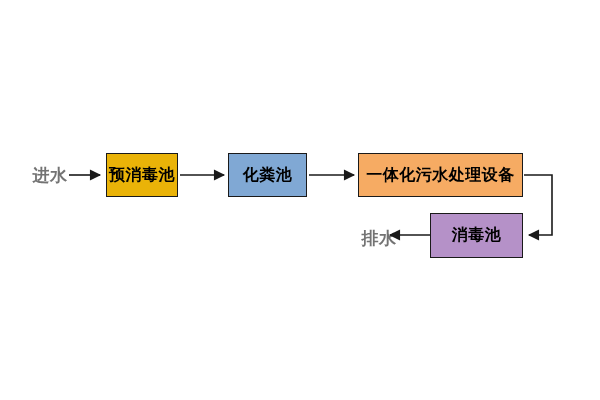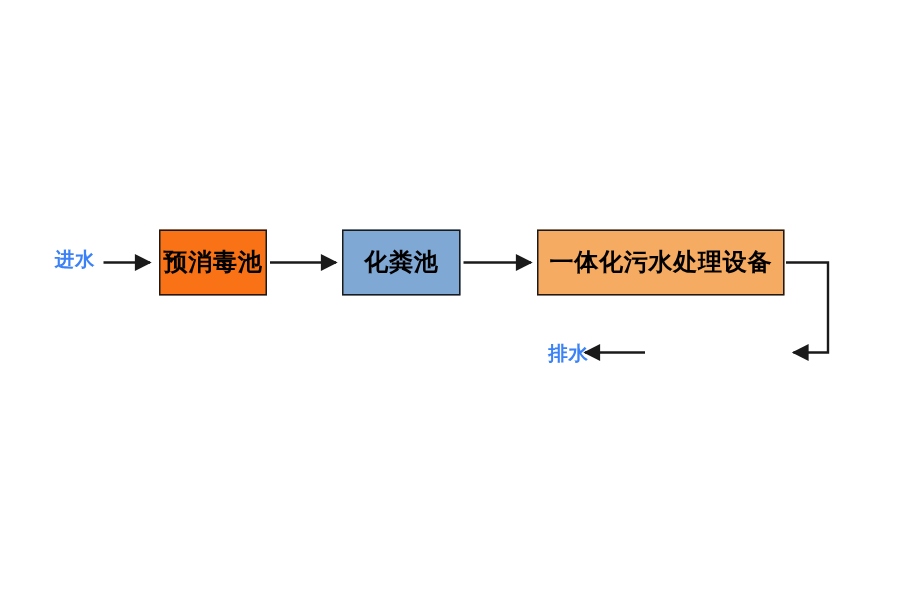--- a/index.html
+++ b/index.html
@@ -23,23 +23,23 @@
     align-items: center;
     justify-content: center;
     font-size: 16px;
     font-weight: bold;
     color: #000000;
     letter-spacing: 0.5px;
     white-space: nowrap;
   }
   .flow-label {
     position: absolute;
-    font-size: 13px;
+    font-size: 17px;
     font-weight: bold;
-    color: #3b82f6;
+    color: #737373;
     letter-spacing: 0.5px;
     white-space: nowrap;
     text-align: center;
   }
   #node-pre-disinfection { left: 106px; top: 153px; width: 72px;  height: 44px; }
   #node-septic           { left: 228px; top: 153px; width: 79px;  height: 44px; }
   #node-integrated       { left: 358px; top: 153px; width: 165px; height: 44px; }
   #node-disinfection     { left: 430px; top: 213px; width: 93px;  height: 45px; }
   #label-inlet  { left: 31px;  top: 164px; width: 38px; }
   #label-outlet { left: 360px; top: 227px; width: 38px; }
@@ -51,26 +51,27 @@
     pointer-events: none;
   }
 </style>
 </head>
 <body>
 
 <div id="stage">
 
   <span id="label-inlet" class="flow-label">进水</span>
 
-  <div id="node-pre-disinfection" class="flow-node" style="background-color: #f97316;">预消毒池</div>
+  <div id="node-pre-disinfection" class="flow-node" style="background-color: #eab308;">预消毒池</div>
 
   <div id="node-septic" class="flow-node" style="background-color: rgb(128, 168, 212);">化粪池</div>
 
   <div id="node-integrated" class="flow-node" style="background-color: rgb(246, 171, 99);">一体化污水处理设备</div>
 
+  <div id="node-disinfection" class="flow-node" style="background-color: rgb(181, 145, 200);">消毒池</div>
 
   <span id="label-outlet" class="flow-label">排水</span>
 
   <svg id="connector-layer" viewBox="0 0 600 400" xmlns="http://www.w3.org/2000/svg">
     <defs>
       <marker id="ah" viewBox="0 0 10 10" refX="9" refY="5" markerWidth="9" markerHeight="7" orient="auto-start-reverse">
         <path d="M0 0 L10 5 L0 10 z" fill="#1a1a1a"></path>
       </marker>
     </defs>
     <path d="M69 175 H100" fill="none" stroke="#1a1a1a" stroke-width="1.6" marker-end="url(#ah)"></path>

